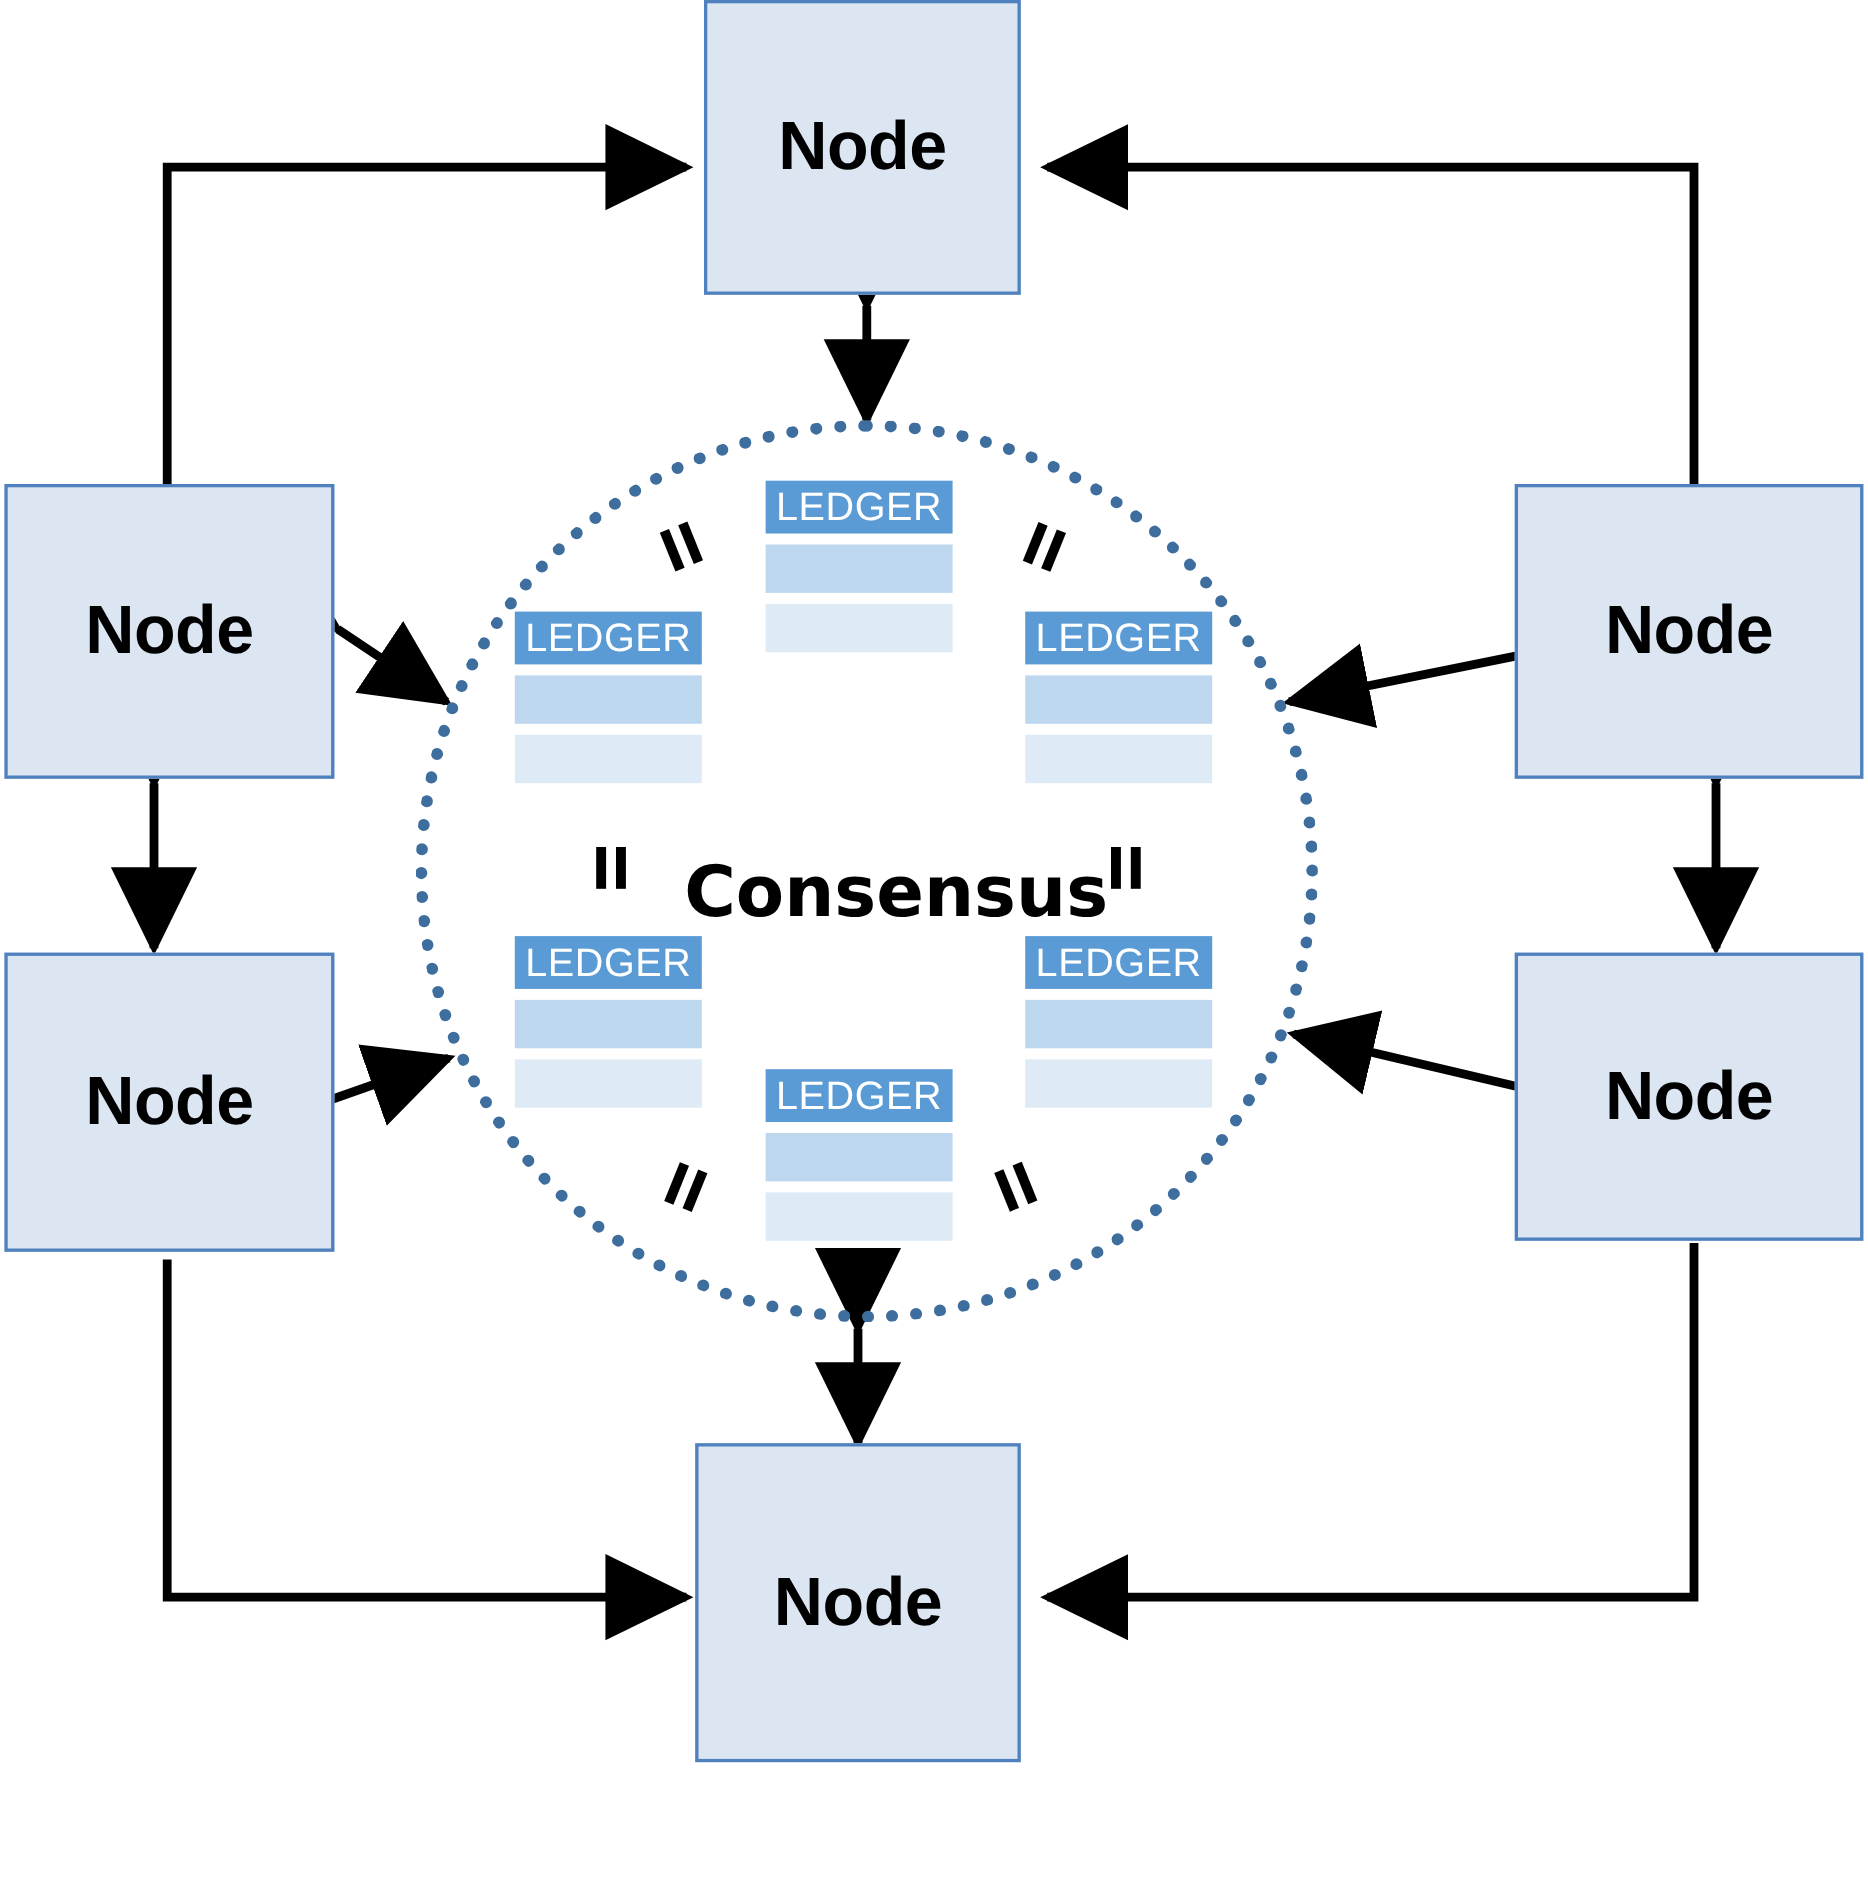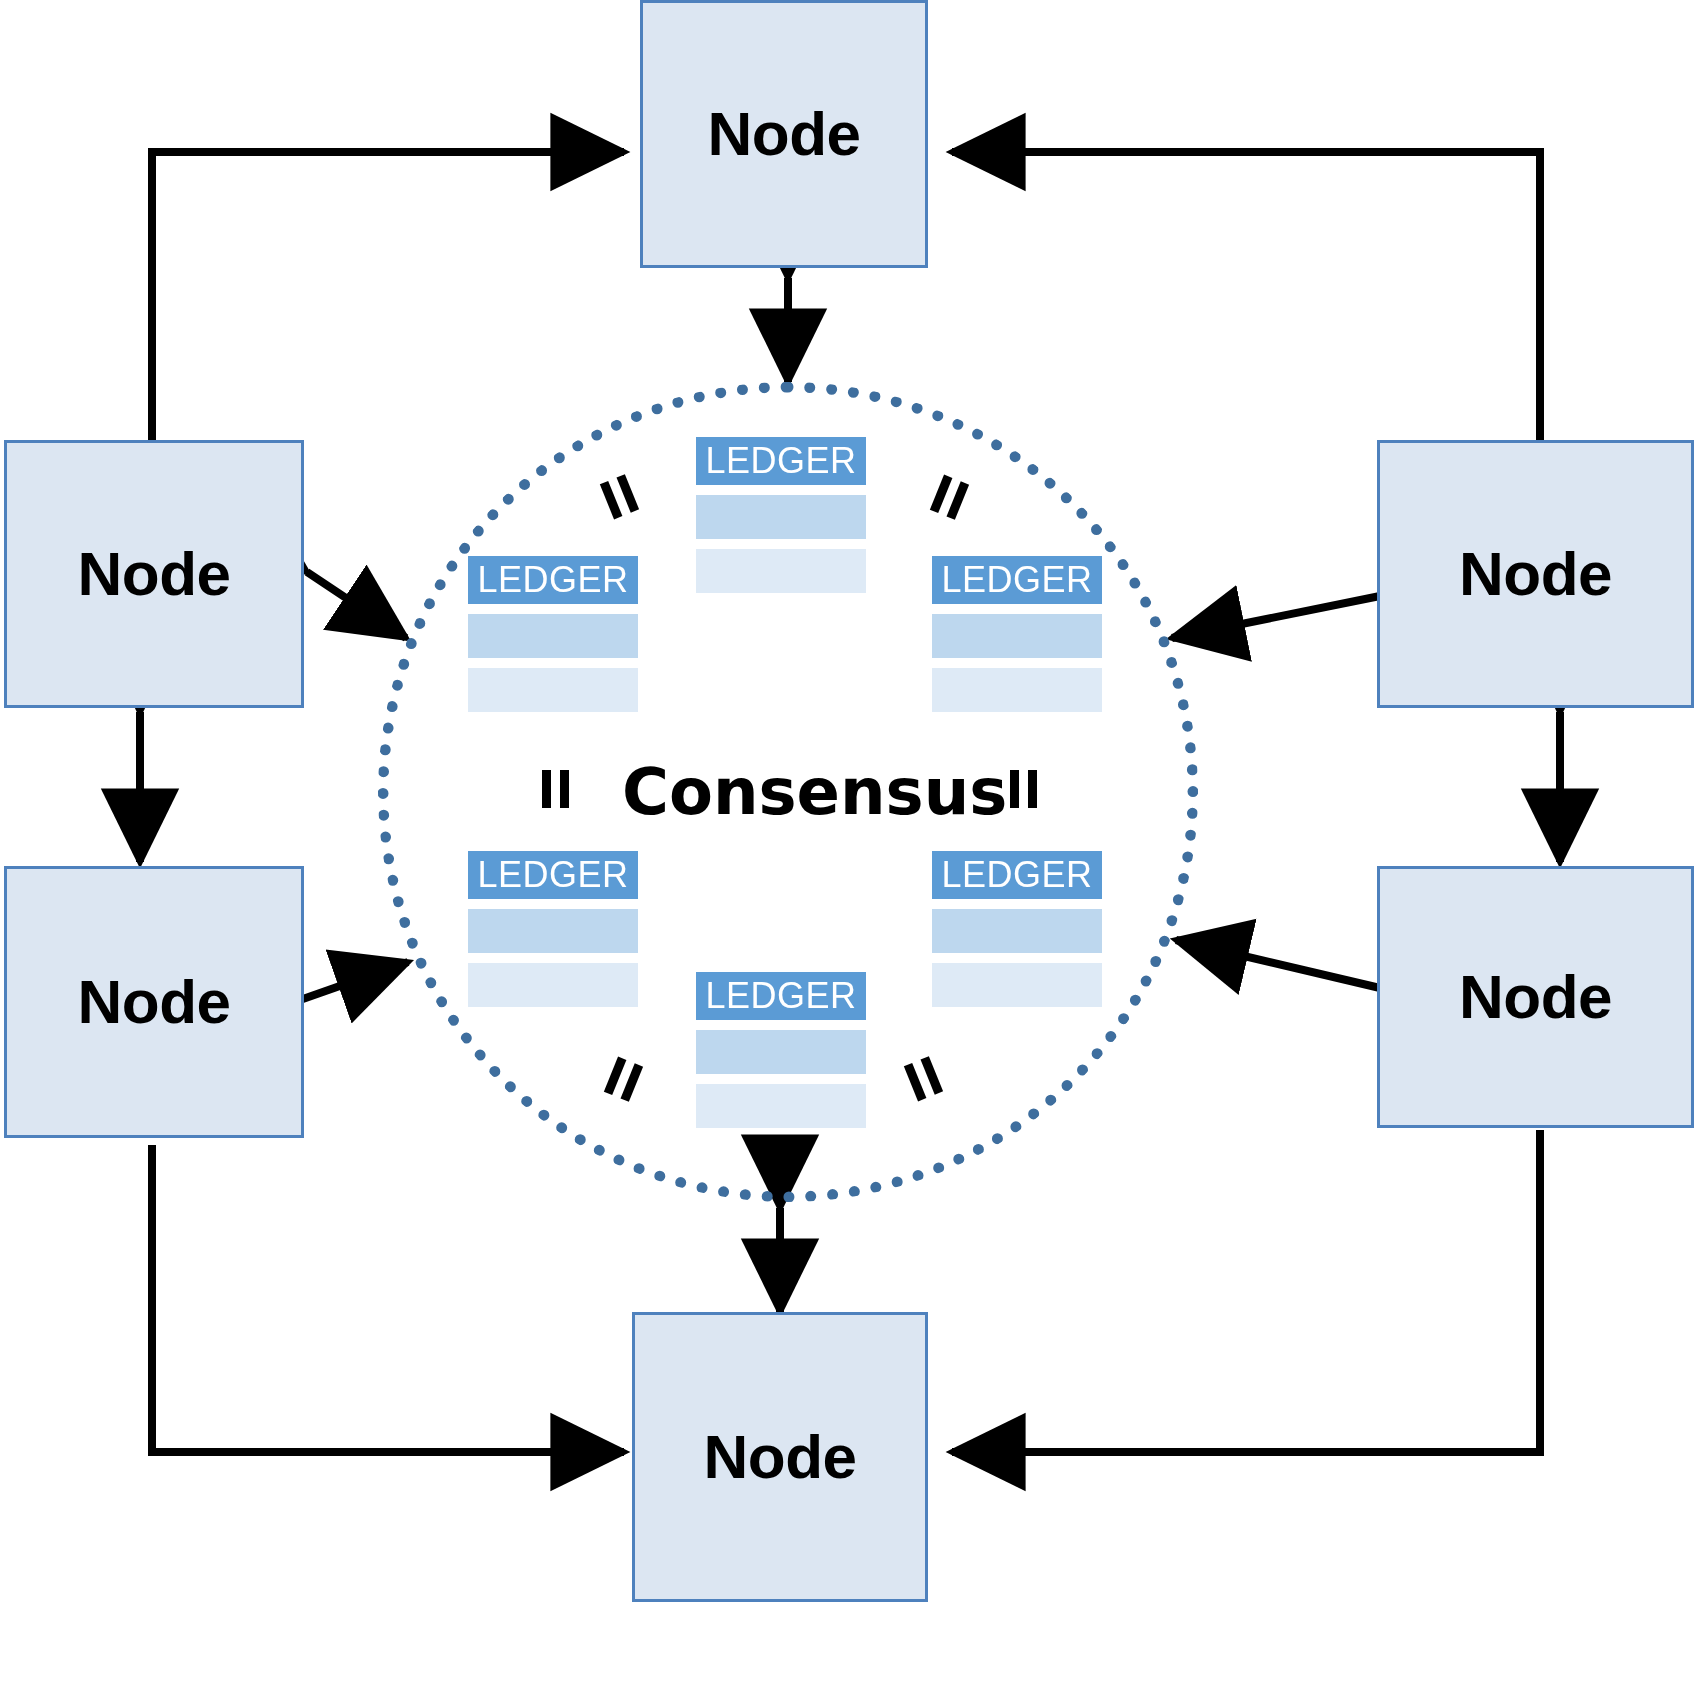--- a/index.html
+++ b/index.html
@@ -185,21 +185,21 @@
   </div>
 
   <div class="ledger" style="left:696px;top:972px;width:170px;">
     <div class="row hdr" style="height:48px;">LEDGER</div>
     <div class="gap"></div>
     <div class="row r1" style="height:44px;"></div>
     <div class="gap"></div>
     <div class="row r2" style="height:44px;"></div>
   </div>
 
-  <div id="consensus" style="left:622px;top:760px;">Consensus</div>
+  <div id="consensus" style="left:622px;top:780px;">Consensus</div>
 
   <div class="eqmark" style="left:602px;top:478px;transform:rotate(-22deg);">
     <i style="left:4px;top:0;"></i>
       <i style="left:22px;top:0;"></i>
   </div>
   <div class="eqmark" style="left:932px;top:478px;transform:rotate(22deg);">
     <i style="left:4px;top:0;"></i>
       <i style="left:22px;top:0;"></i>
   </div>
 

